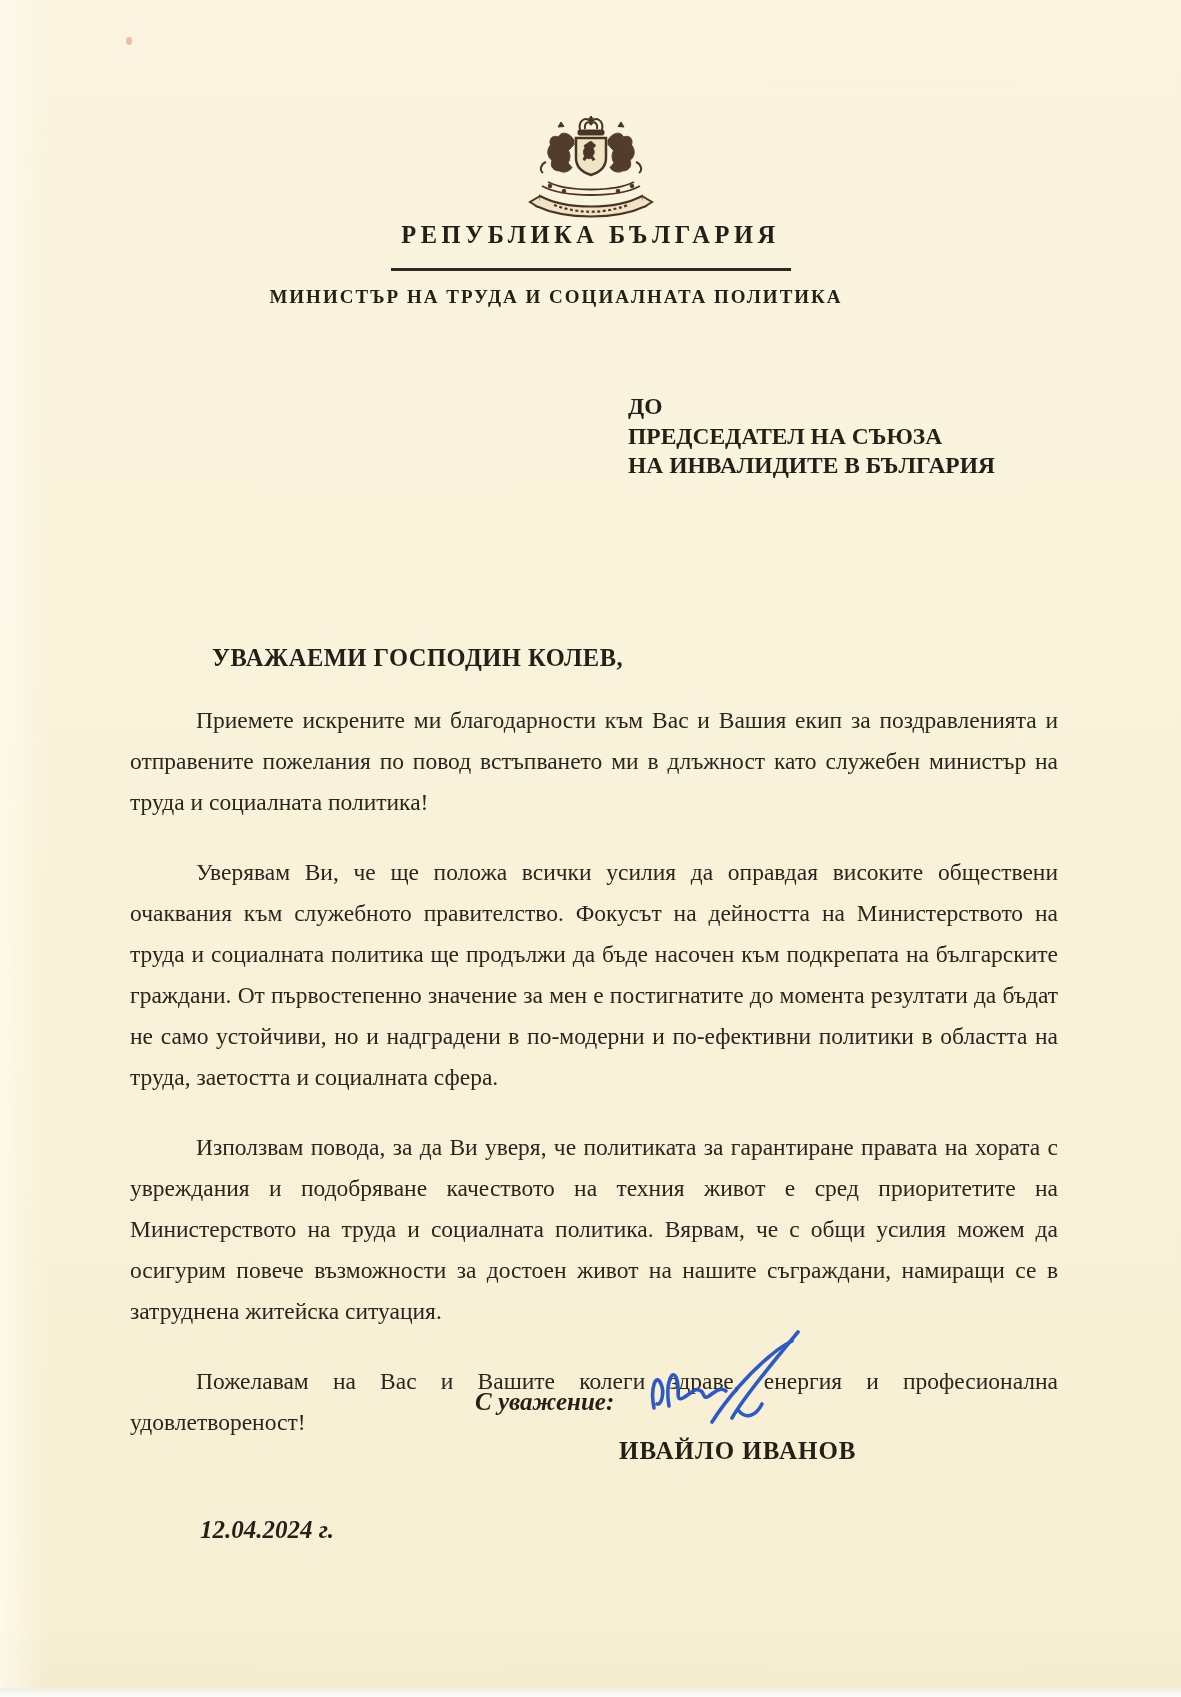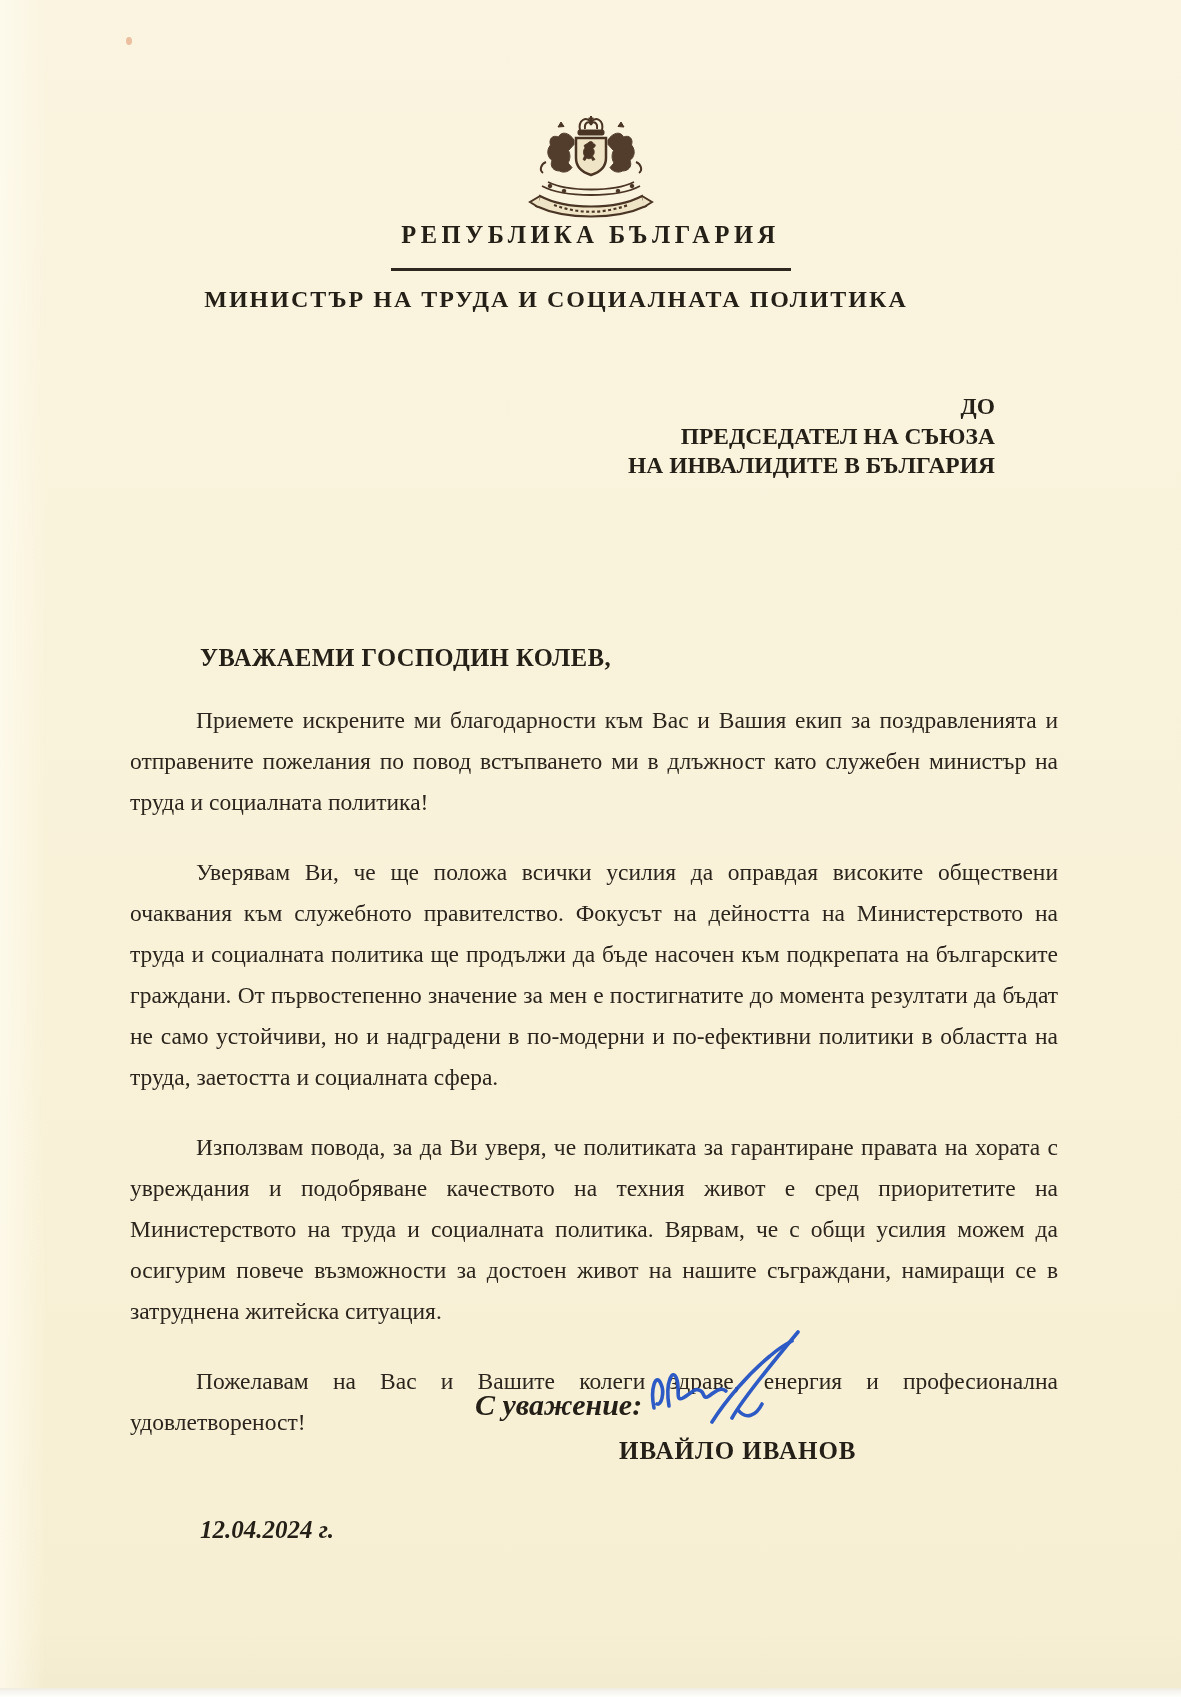--- a/index.html
+++ b/index.html
@@ -32,43 +32,43 @@
     position:absolute;left:0;top:221px;width:100%;text-align:center;
     font-weight:bold;font-size:24.5px;letter-spacing:4.5px;color:#241f17;
     white-space:nowrap;
   }
   .title-rule{
     position:absolute;left:50%;top:268px;transform:translateX(-50%);
     width:400px;height:3px;background:#2d271f;
   }
   .ministry-title{
     position:absolute;left:0;top:286px;width:1112px;text-align:center;
-    font-weight:bold;font-size:24px;letter-spacing:2px;color:#241f17;
+    font-weight:bold;font-size:19px;letter-spacing:2px;color:#241f17;
     white-space:nowrap;
   }
 
   .recipient{
     position:absolute;left:628px;top:392px;
-    font-weight:bold;font-size:23.5px;line-height:29.5px;color:#241f17;text-align:right;
+    font-weight:bold;font-size:23.5px;line-height:29.5px;color:#241f17;
   }
 
   .salutation{
-    position:absolute;left:200px;top:644px;
+    position:absolute;left:212px;top:644px;
     font-weight:bold;font-size:24.5px;color:#241f17;letter-spacing:.5px;
   }
 
   .body-text{
     position:absolute;left:130px;top:700px;width:928px;
     font-size:23.5px;line-height:41px;text-align:justify;
   }
   .body-text p{margin:0 0 29px 0;text-indent:66px;}
 
   .closing{
     position:absolute;left:475px;top:1388px;
-    font-weight:bold;font-style:italic;font-size:30px;color:#241f17;
+    font-weight:bold;font-style:italic;font-size:25px;color:#241f17;
   }
   .signature{position:absolute;left:640px;top:1322px;width:180px;height:130px;}
 
   .date-line{
     position:absolute;left:200px;top:1516px;
     font-weight:bold;font-style:italic;font-size:25px;color:#241f17;
   }
   .signatory{
     position:absolute;left:578px;top:1437px;
     font-weight:bold;font-size:25px;letter-spacing:1px;color:#241f17;margin-left:41px;

